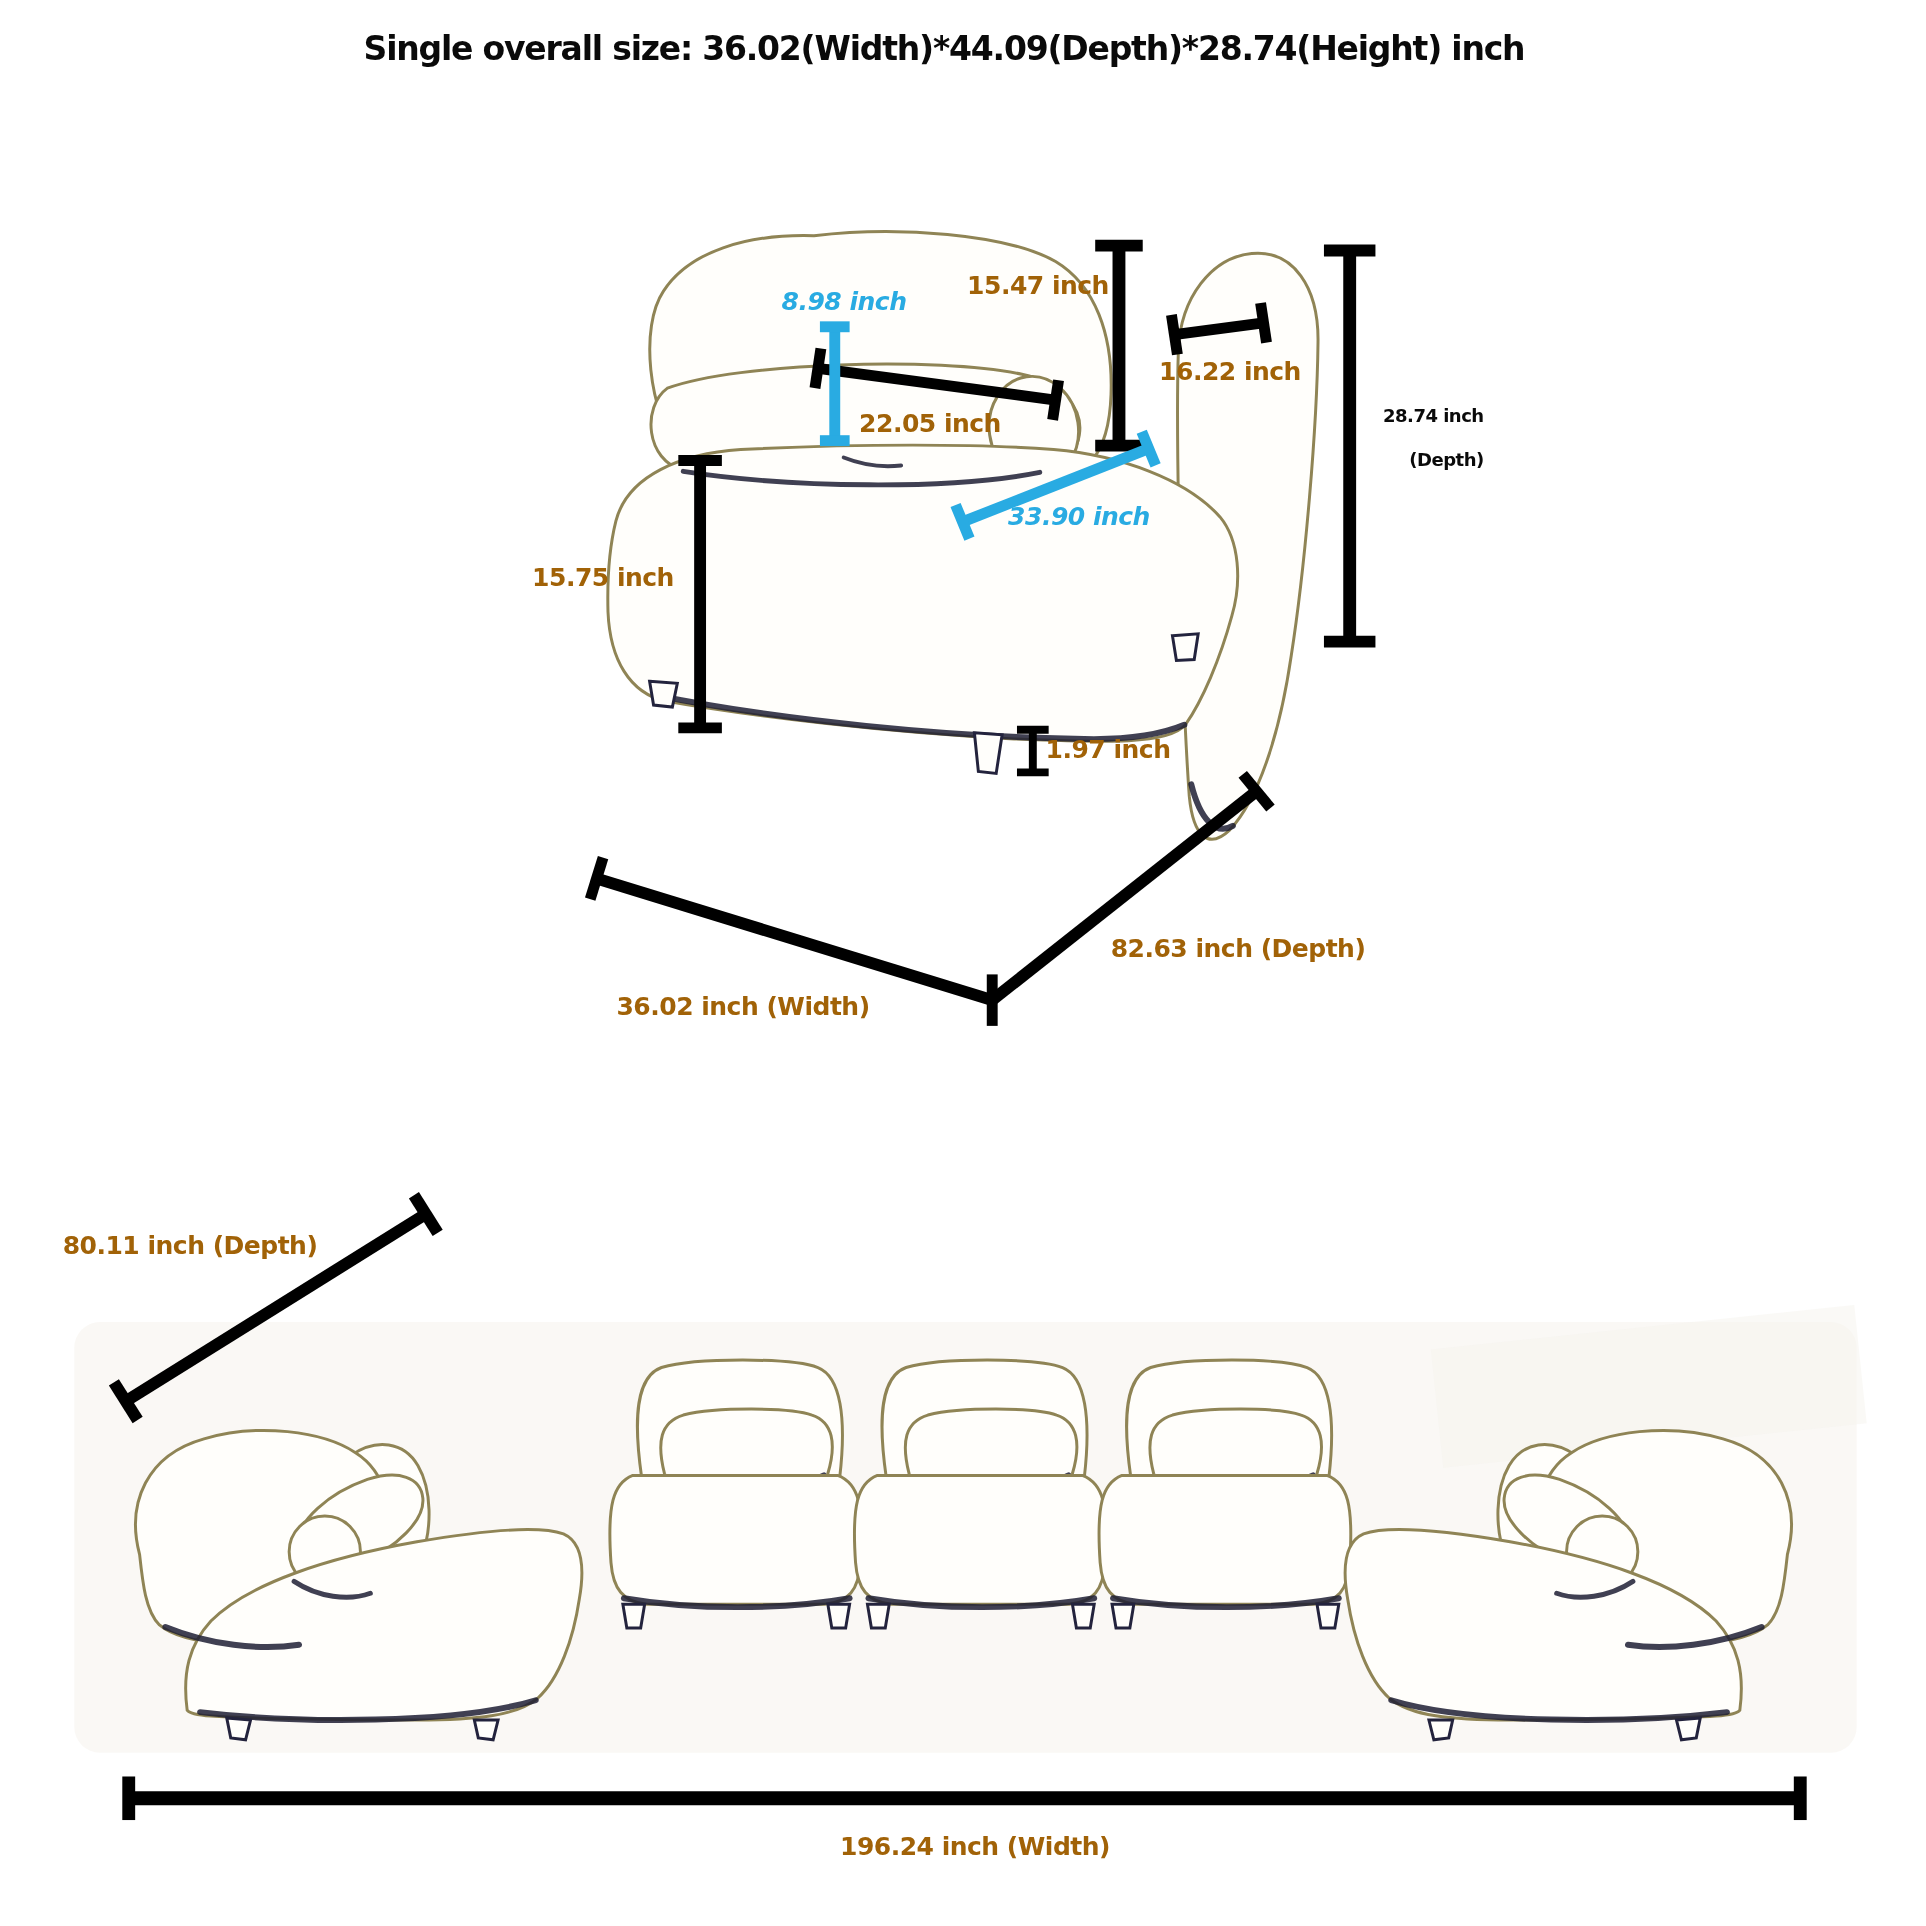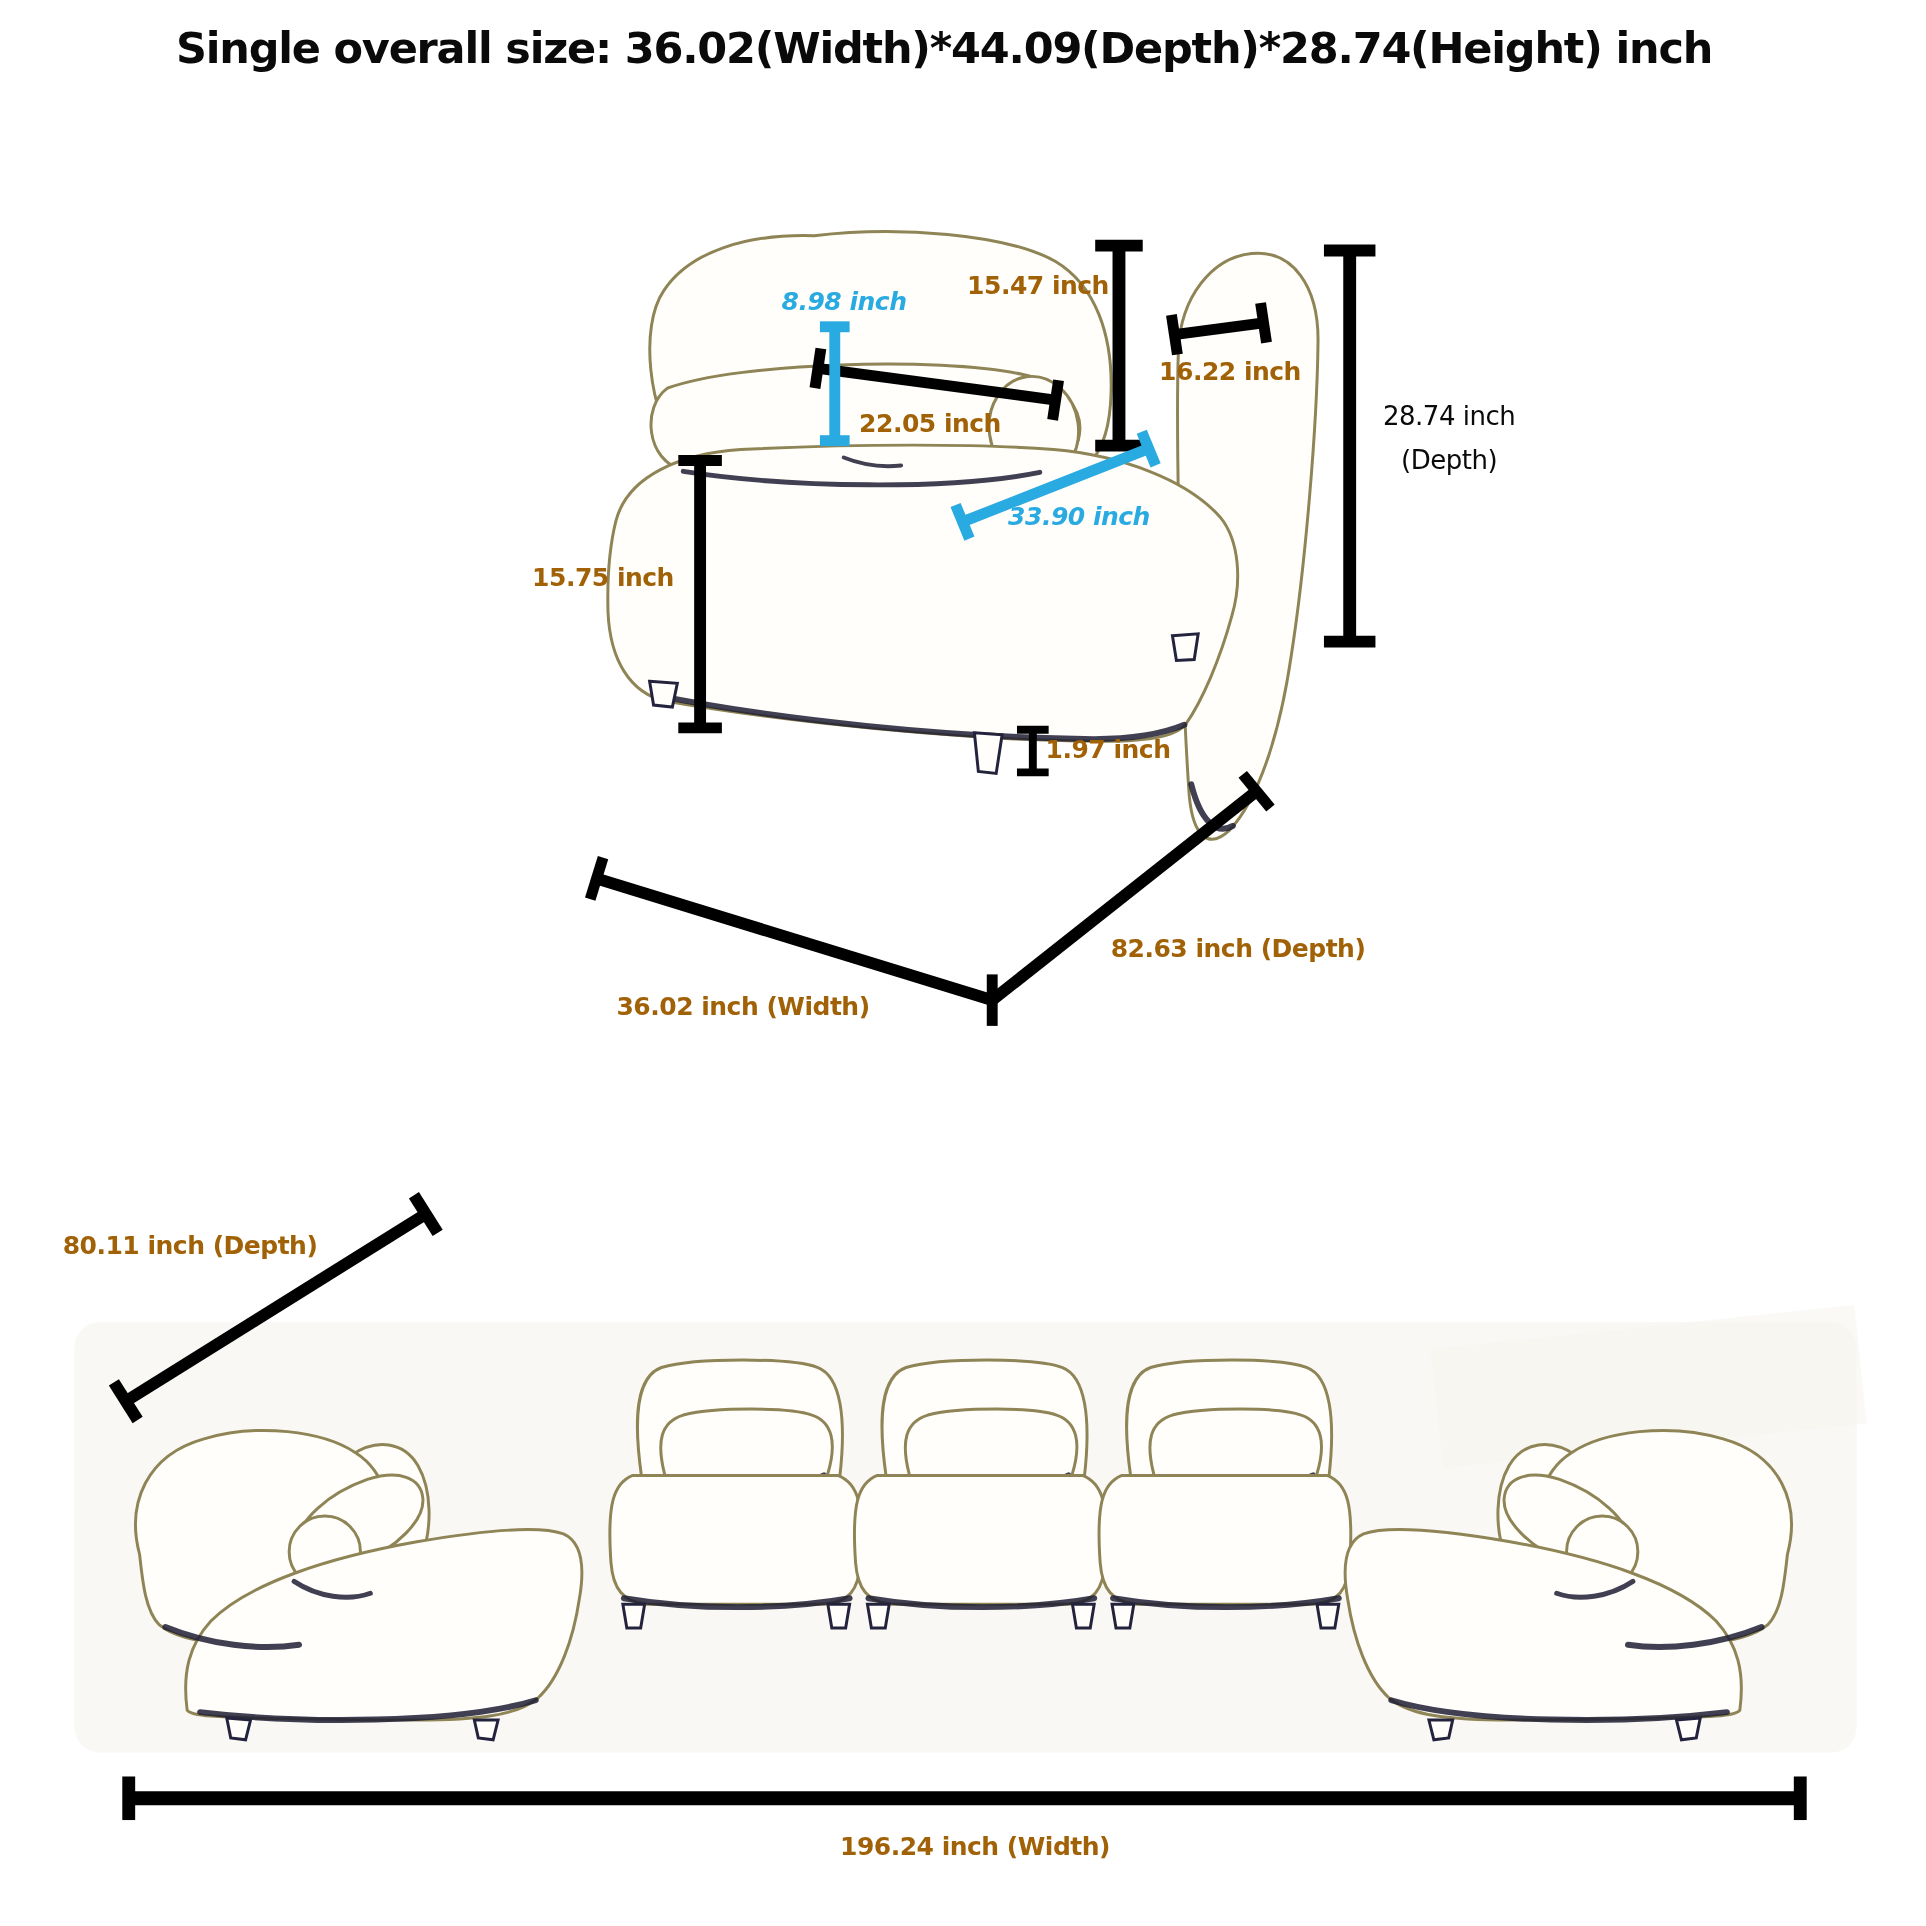--- a/index.html
+++ b/index.html
@@ -19,34 +19,34 @@
     font-size:25px;
     letter-spacing:-0.5px;
     color:#a16207;
   }
   .label.blue{color:#29ABE2;font-style:italic;}
   .title{
     position:absolute;
     transform:translate(-50%,-50%);
     white-space:nowrap;
     font-weight:bold;
-    font-size:43px;
+    font-size:33px;
     letter-spacing:-1.2px;
     color:#0a0a0a;
   }
   .height-block{
     position:absolute;
     left:1383px;top:394px;
-    font-weight:normal;
-    font-size:26px;
+    font-weight:bold;
+    font-size:18px;
     letter-spacing:-0.5px;
     color:#0a0a0a;
     line-height:44px;
     white-space:nowrap;
-    text-align:center;
+    text-align:right;
   }
 </style>
 </head>
 <body>
 
 <div class="canvas">
 
   <svg class="art" viewBox="0 0 1946 1946" xmlns="http://www.w3.org/2000/svg">
     <defs>
 

